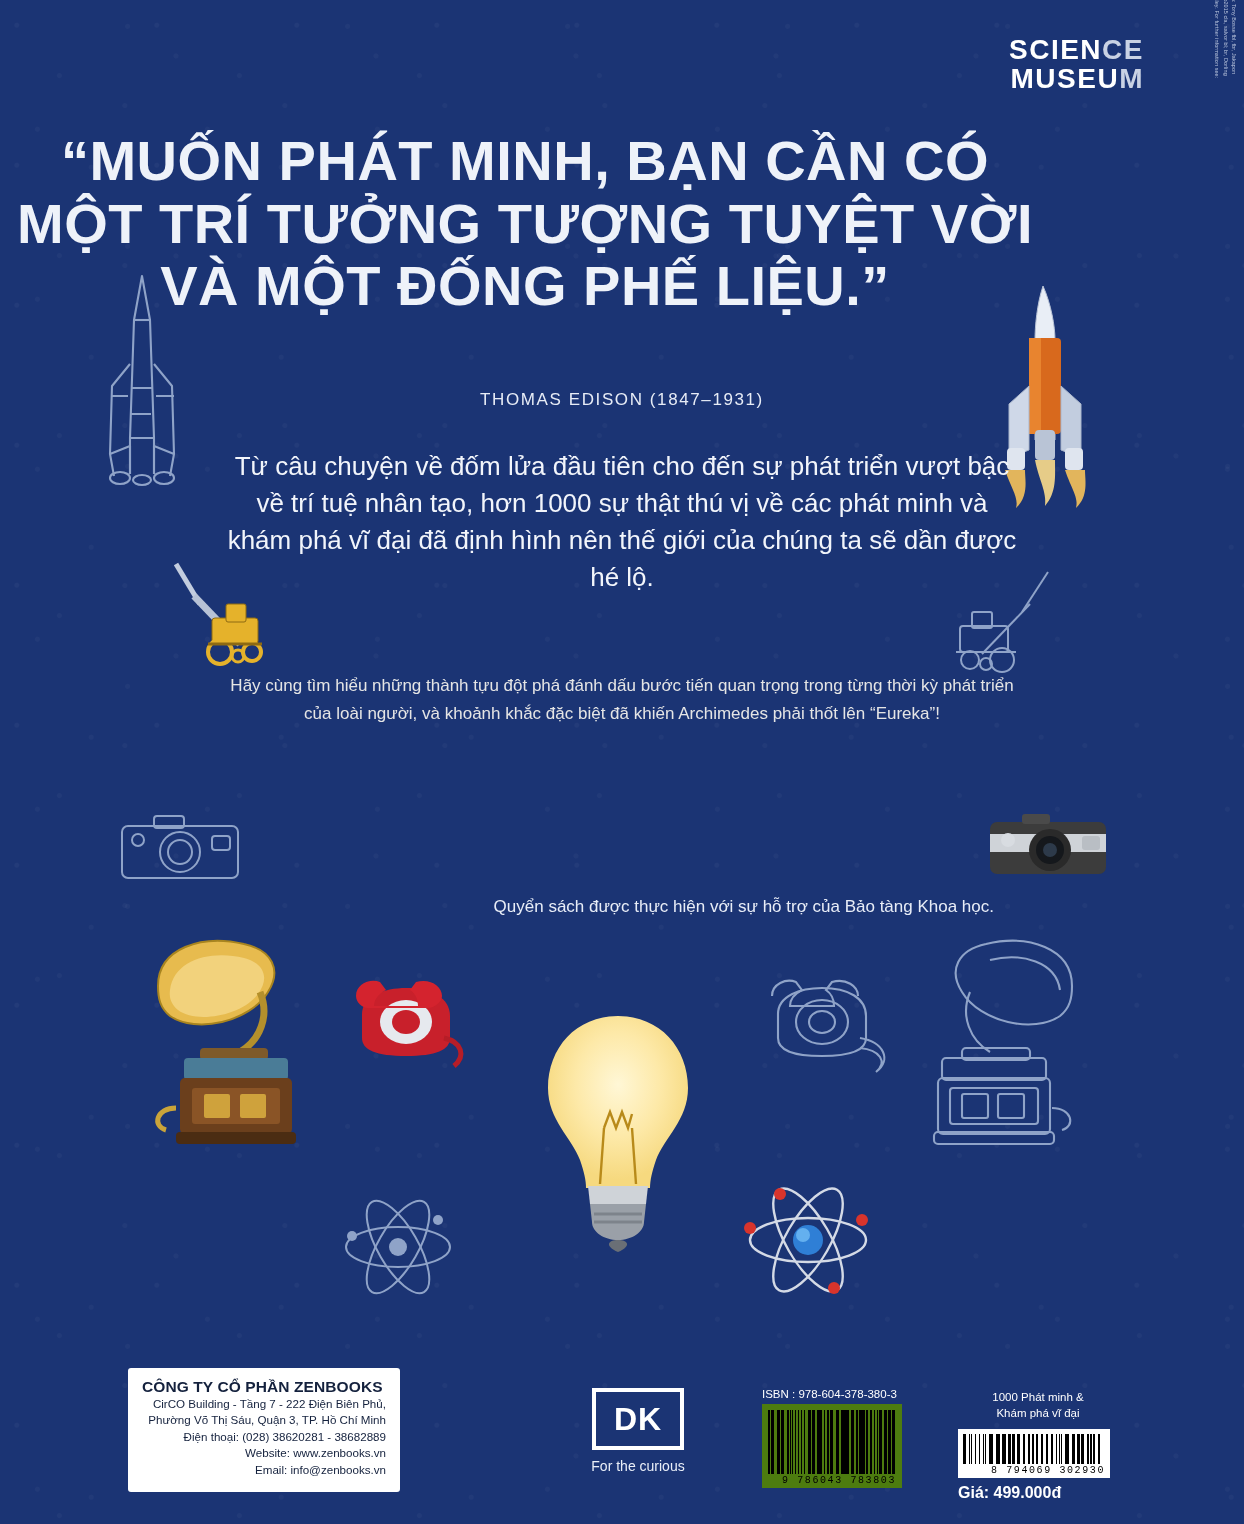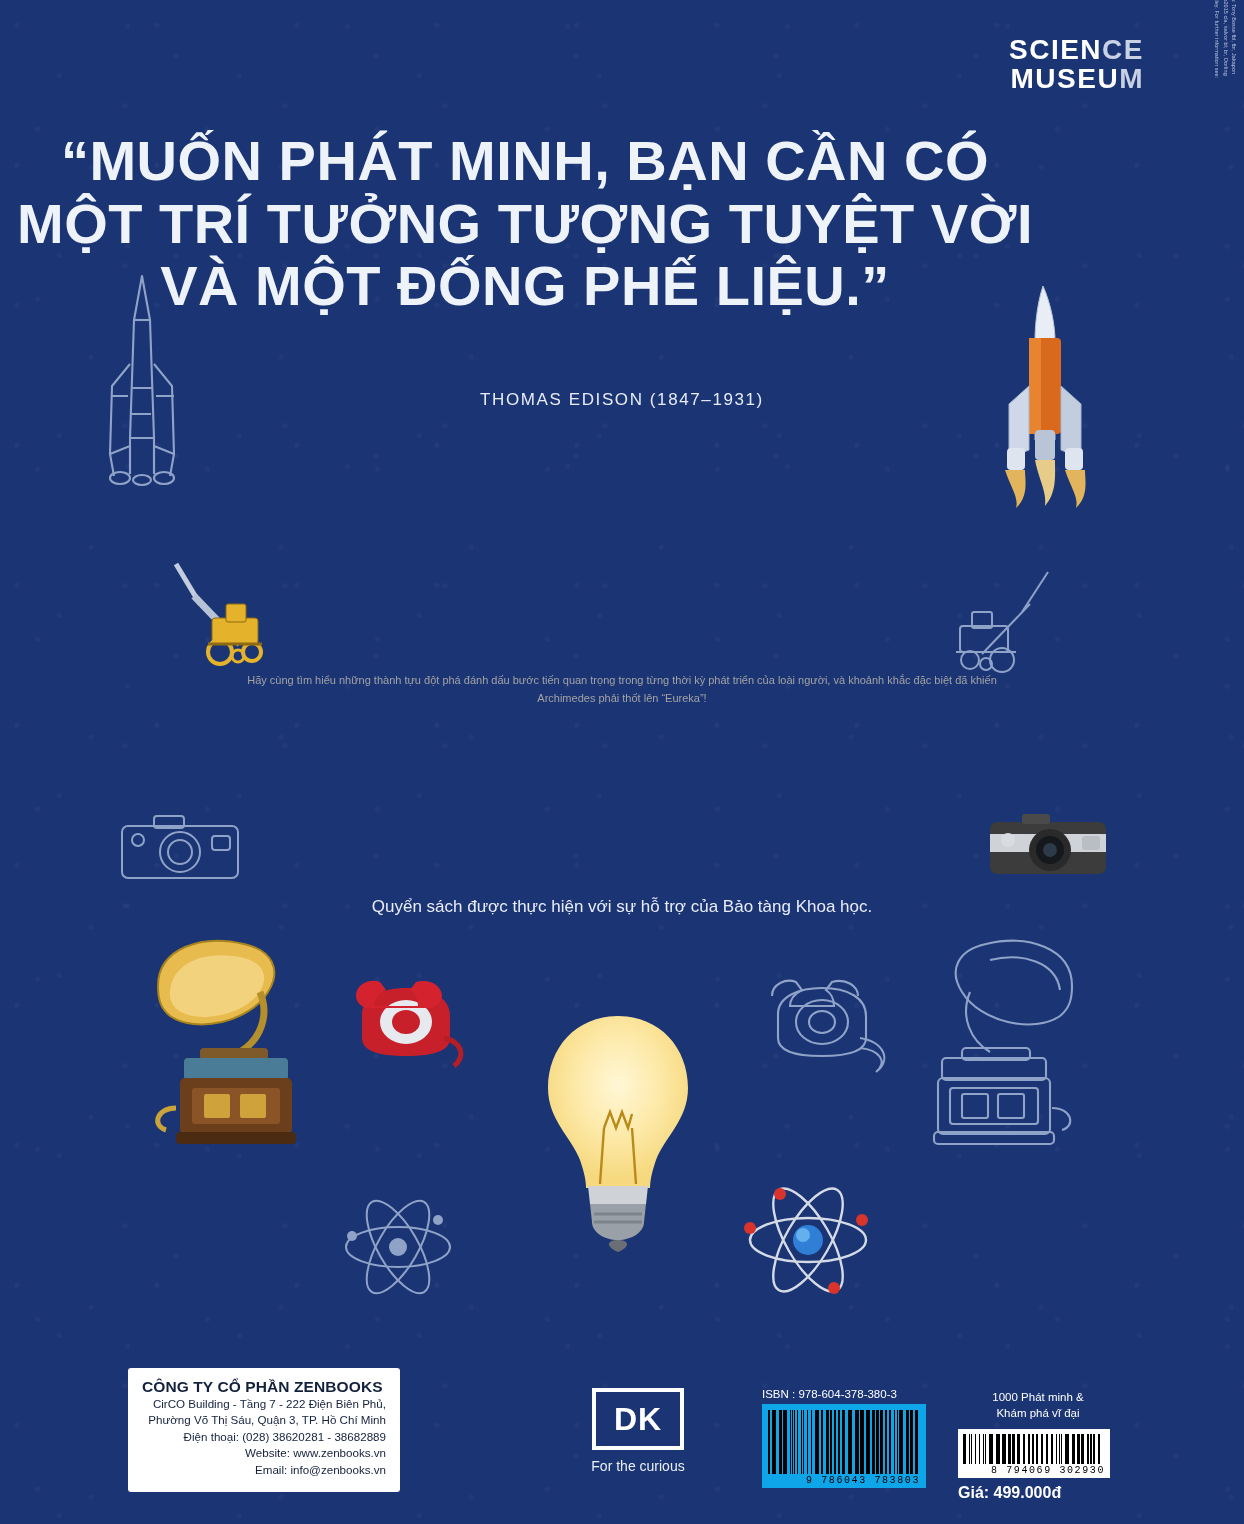--- a/index.html
+++ b/index.html
@@ -93,38 +93,38 @@
     text-align: center;
     font-size: 26px;
     line-height: 1.42;
     color: #f2f5fb;
   }
   .para-2 {
     top: 672px;
     left: 222px;
     width: 800px;
     text-align: center;
-    font-size: 11px;
+    font-size: 17px;
     line-height: 1.62;
-    color: #a3a3a3;
+    color: #e5e5e5;
   }
   .para-3 {
     top: 784px;
     left: 250px;
     width: 744px;
     text-align: center;
     font-size: 17px;
     line-height: 1.62;
     color: #e8edf7;
   }
   .para-4 {
     top: 893px;
     left: 250px;
     width: 744px;
-    text-align: center;
+    text-align: right;
     font-size: 17px;
     line-height: 1.62;
     color: #e8edf7;
   }
 
   
   .footer-box {
     left: 128px;
     top: 1368px;
     width: 272px;
@@ -168,24 +168,24 @@
   }
   .dk .tag {
     margin-top: 8px;
     font-size: 14px;
     color: #eaeff8;
   }
 
   .isbn-block { left: 762px; top: 1388px; width: 186px; }
   .isbn-text { font-size: 11.5px; color: #ffffff; margin-bottom: 4px; }
   .barcode {
-    background: #0ea5e9;
+    background: #4d7c0f;
     padding: 6px 6px 2px 6px;
     box-sizing: border-box;
-    width: 164px;
+    width: 140px;
   }
   .bars { height: 64px; display: flex; align-items: flex-end; gap: 0; }
   .bars i { display: block; background: #000; height: 100%; }
   .bc-digits {
     font-family: "Liberation Mono", monospace;
     font-size: 10px;
     color: #000;
     letter-spacing: 1.6px;
     text-align: right;
     margin-top: 1px;
@@ -433,20 +433,21 @@
 
   <div class="layer credits">Cover images Front: 123RF.com: Pivo2015 cb, salvor bl; br, Dorling Kindersley: The National Railway Museum cl, cr, Anthony Posner Herdon Way Motors ca, The Science Museum, London tl, tc; Dreamstime.com: Tony Bosse fbl, fbr, Jakapon Jaigonoi tbl, fbr, Mozadcomodel fcbb, Tonystkr cb/(Syringe), cra/(Syringe), Tmurd cb, Korn Vitthayanukarn cla, crb/(Stockphoto.com: kuderna / Getty Images Plus tc; NASA: MSFC fcla, fcrn, Back 123RF.com: Pivo2015 cla, salvor bl; br, Dorling Kindersley: The National Railway Museum cl, cr, Dreamstime.com: Jakapon Jaigonoi cla/(Gramophone), cb/(Gramophone), Mozadcomodel cla, cb, Spiw, 123RF.com: Pivo2015; All other images © Dorling Kindersley. For further information see: www.dkimages.com</div>
 
   <div class="layer quote">
     <span class="line">“MUỐN PHÁT MINH, BẠN CẦN CÓ</span>
     <span class="line">MỘT TRÍ TƯỞNG TƯỢNG TUYỆT VỜI</span>
     <span class="line">VÀ MỘT ĐỐNG PHẾ LIỆU.”</span>
   </div>
   <div class="layer attrib">THOMAS EDISON (1847–1931)</div>
 
+  <div class="layer para-lead">Từ câu chuyện về đốm lửa đầu tiên cho đến sự phát triển vượt bậc về trí tuệ nhân tạo, hơn 1000 sự thật thú vị về các phát minh và khám phá vĩ đại đã định hình nên thế giới của chúng ta sẽ dần được hé lộ.</div>
   <div class="layer para-2">Hãy cùng tìm hiểu những thành tựu đột phá đánh dấu bước tiến quan trọng trong từng thời kỳ phát triển của loài người, và khoảnh khắc đặc biệt đã khiến Archimedes phải thốt lên “Eureka”!</div>
   <div class="layer para-4">Quyển sách được thực hiện với sự hỗ trợ của Bảo tàng Khoa học.</div>
 
   <div class="layer footer-box">
     <div class="co">CÔNG TY CỔ PHẦN ZENBOOKS</div>
     <div class="ln">CirCO Building - Tầng 7 - 222 Điện Biên Phủ,</div>
     <div class="ln">Phường Võ Thị Sáu, Quận 3, TP. Hồ Chí Minh</div>
     <div class="ln">Điện thoại: (028) 38620281 - 38682889</div>
     <div class="ln">Website: www.zenbooks.vn</div>
     <div class="ln">Email: info@zenbooks.vn</div>

